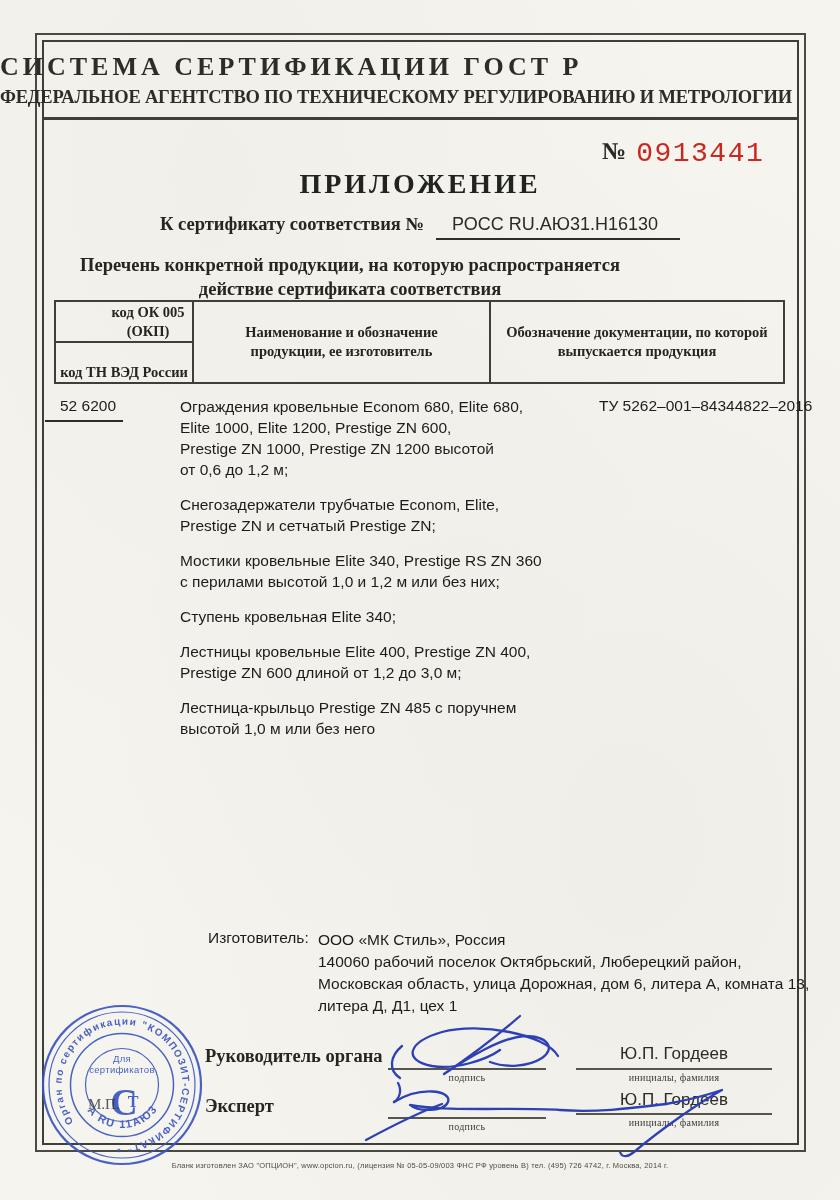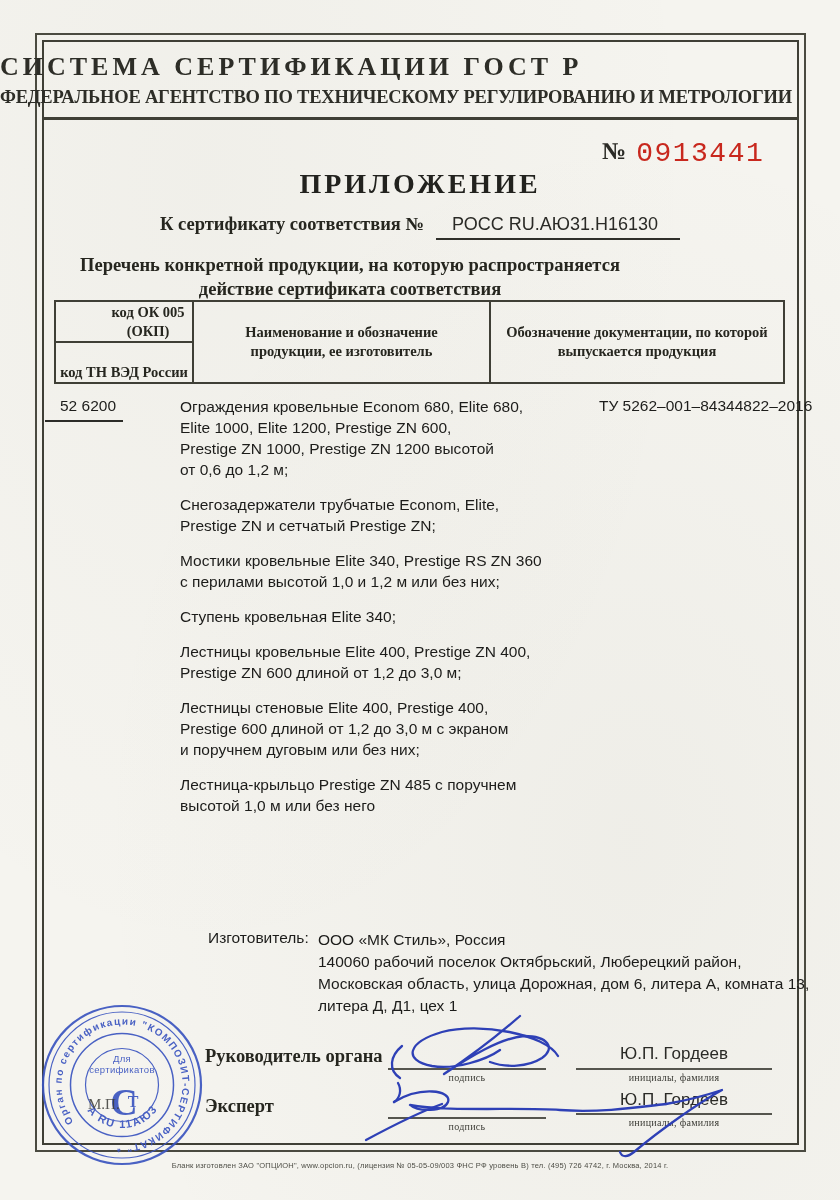--- a/index.html
+++ b/index.html
@@ -147,23 +147,20 @@
 Elite 1000, Elite 1200, Prestige ZN 600,
 Prestige ZN 1000, Prestige ZN 1200 высотой
 от 0,6 до 1,2 м;</p>
         <p>Снегозадержатели трубчатые Econom, Elite,
 Prestige ZN и сетчатый Prestige ZN;</p>
         <p>Мостики кровельные Elite 340, Prestige RS ZN 360
 с перилами высотой 1,0 и 1,2 м или без них;</p>
         <p>Ступень кровельная Elite 340;</p>
         <p>Лестницы кровельные Elite 400, Prestige ZN 400,
 Prestige ZN 600 длиной от 1,2 до 3,0 м;</p>
-        <p>Лестницы стеновые Elite 400, Prestige 400,
-Prestige 600 длиной от 1,2 до 3,0 м с экраном
-и поручнем дуговым или без них;</p>
         <p>Лестница-крыльцо Prestige ZN 485 с поручнем
 высотой 1,0 м или без него</p>
       </div>
   </div>
 
   <div class="manufacturer">
     <div class="mlabel">Изготовитель:</div>
     <div class="mlines">
         <div>ООО «МК Стиль», Россия</div>
         <div>140060 рабочий поселок Октябрьский, Люберецкий район,</div>

